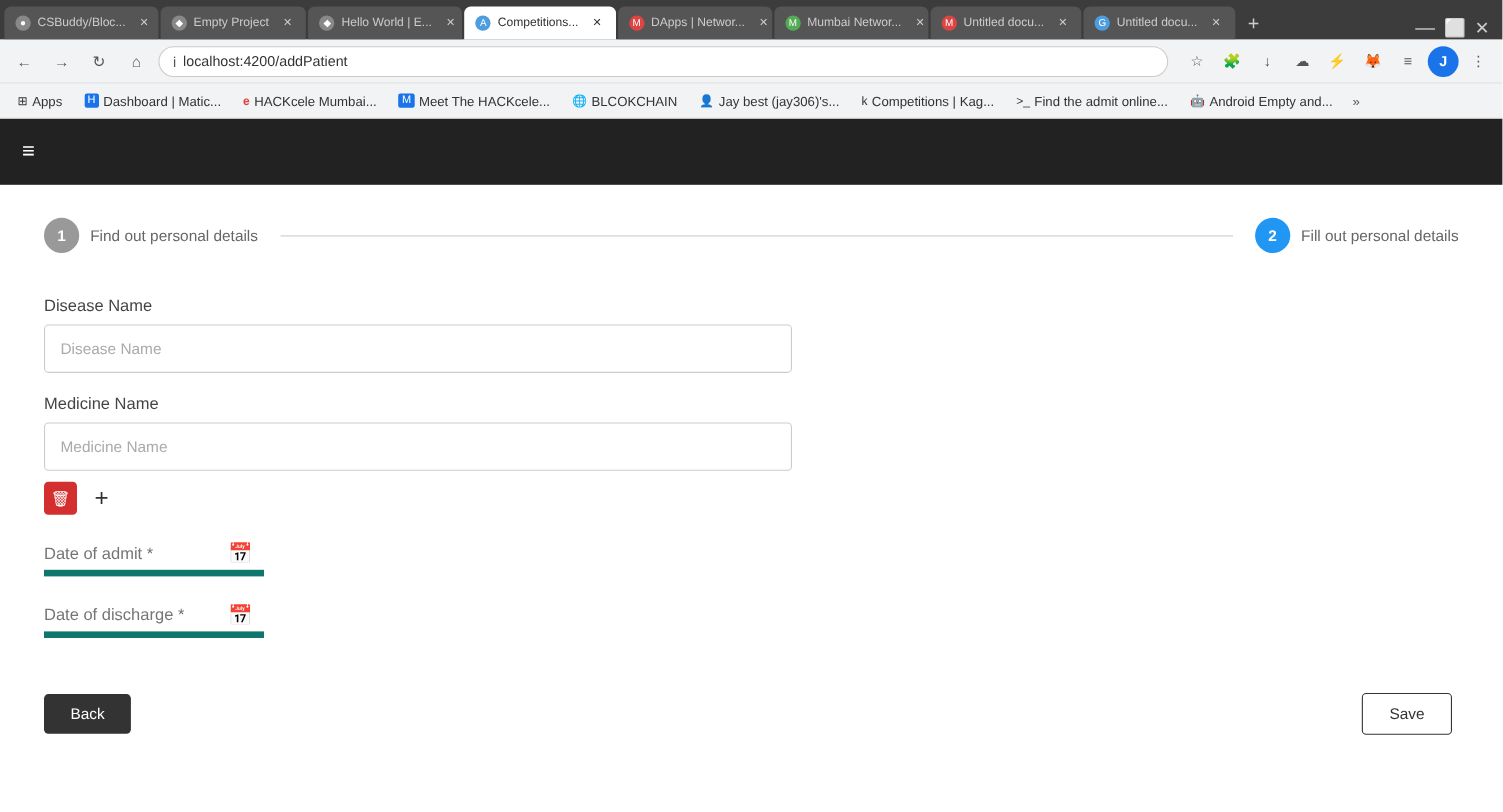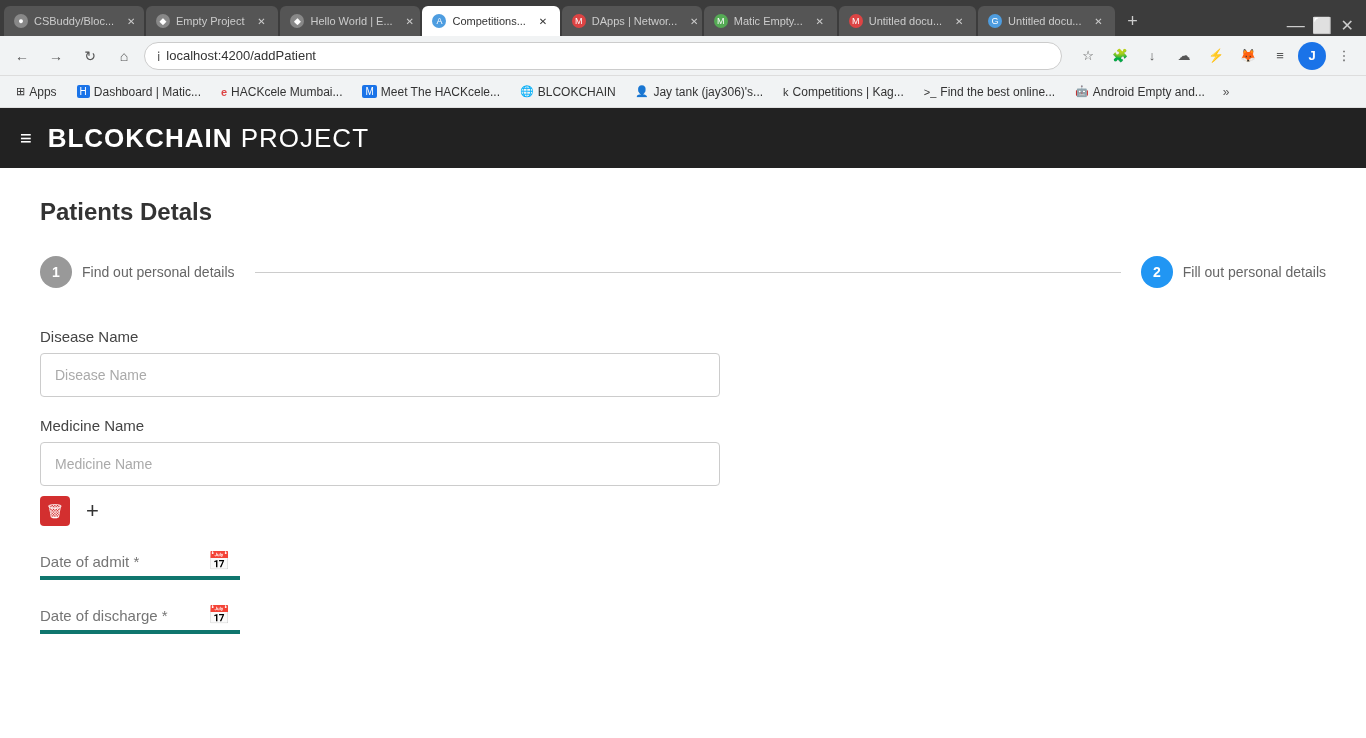--- a/index.html
+++ b/index.html
@@ -244,21 +244,21 @@
       padding: 0 4px;
     }
 
     .date-field-wrapper {
       margin-top: 24px;
     }
     .date-input-row {
       display: flex;
       align-items: center;
       gap: 8px;
-      border-bottom: 4px solid #0f766e;
+      border-bottom: 6px solid #0f766e;
       width: 200px;
       padding-bottom: 4px;
     }
     .date-input {
       border: none;
       outline: none;
       font-size: 15px;
       color: #999;
       width: 160px;
       background: transparent;
@@ -318,21 +318,21 @@
       <span>Competitions...</span>
       <div class="tab-close">✕</div>
     </div>
     <div class="tab">
       <div class="tab-icon" style="background:#d44;color:#fff;">M</div>
       <span>DApps | Networ...</span>
       <div class="tab-close">✕</div>
     </div>
     <div class="tab">
       <div class="tab-icon" style="background:#5a5;color:#fff;">M</div>
-      <span>Matic Empty...</span>
+      <span>Mumbai Networ...</span>
       <div class="tab-close">✕</div>
     </div>
     <div class="tab">
       <div class="tab-icon" style="background:#d44;color:#fff;">M</div>
       <span>Untitled docu...</span>
       <div class="tab-close">✕</div>
     </div>
     <div class="tab">
       <div class="tab-icon" style="background:#4e9de0;color:#fff;">G</div>
       <span>Untitled docu...</span>
@@ -384,49 +384,44 @@
     <div class="bookmark-item">
       <span class="bm-icon" style="background:#1a73e8;color:#fff;padding:1px 3px;border-radius:2px;font-size:10px;">M</span>
       <span>Meet The HACKcele...</span>
     </div>
     <div class="bookmark-item">
       <span class="bm-icon">🌐</span>
       <span>BLCOKCHAIN</span>
     </div>
     <div class="bookmark-item">
       <span class="bm-icon">👤</span>
-      <span>Jay tank (jay306)'s...</span>
+      <span>Jay best (jay306)'s...</span>
     </div>
     <div class="bookmark-item">
       <span class="bm-icon">k</span>
       <span>Competitions | Kag...</span>
     </div>
     <div class="bookmark-item">
       <span class="bm-icon">&gt;_</span>
-      <span>Find the best online...</span>
+      <span>Find the admit online...</span>
     </div>
     <div class="bookmark-item">
       <span class="bm-icon">🤖</span>
       <span>Android Empty and...</span>
     </div>
     <div class="more-btn">»</div>
   </div>
 
   <div class="app-wrapper">
 
     <div class="app-header">
       <span class="hamburger">≡</span>
-      <div class="app-title">
-        <span class="bold">BLCOKCHAIN</span>
-        <span class="light"> PROJECT</span>
-      </div>
     </div>
 
     <div class="main-content">
-      <h1 class="page-title">Patients Detals</h1>
 
       <div class="stepper">
         <div class="step">
           <div class="step-circle inactive">
             <span>1</span>
           </div>
           <span class="step-label">Find out personal details</span>
         </div>
         <div class="step-connector"></div>
         <div class="step">
@@ -464,15 +459,19 @@
 
         
         <div class="date-field-wrapper">
           <div class="date-input-row">
             <input class="date-input" type="text" placeholder="Date of discharge *" style="">
             <span class="calendar-icon">📅</span>
           </div>
         </div>
       </div>
 
+      <div class="form-footer">
+        <button class="btn-back">Back</button>
+        <button class="btn-save">Save</button>
+      </div>
     </div>
   </div>
 </div>
 
 </body></html>

